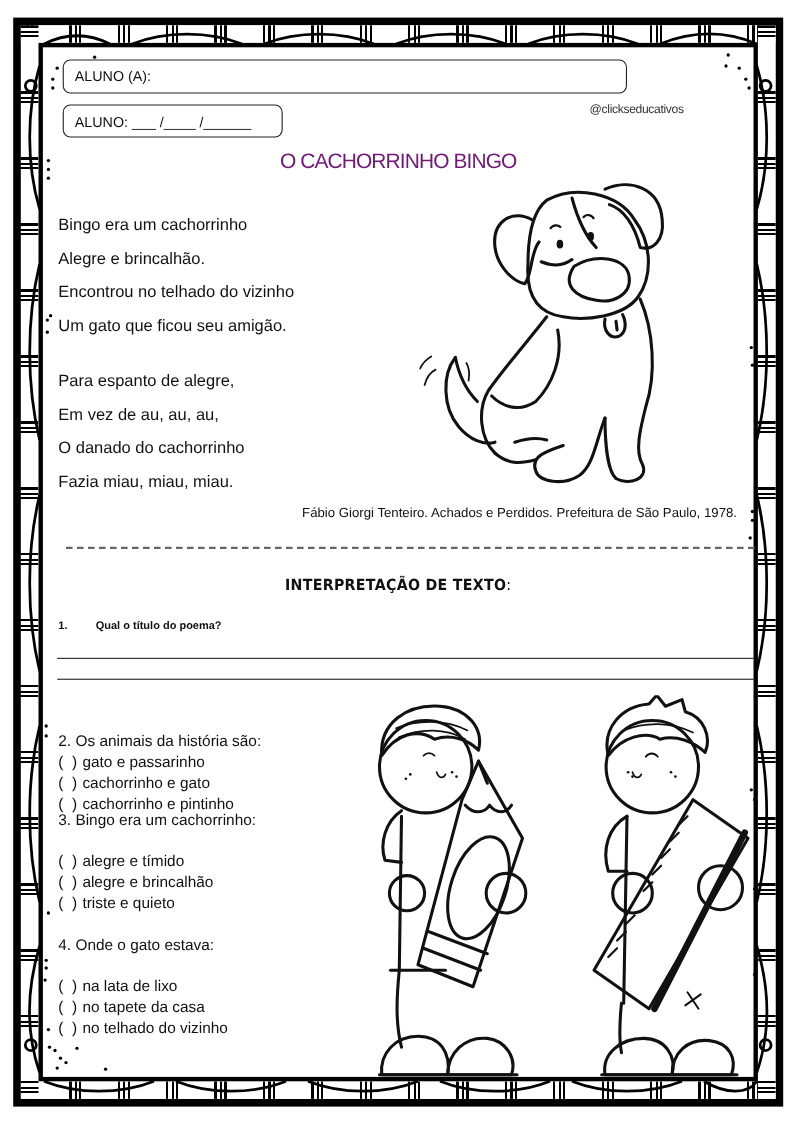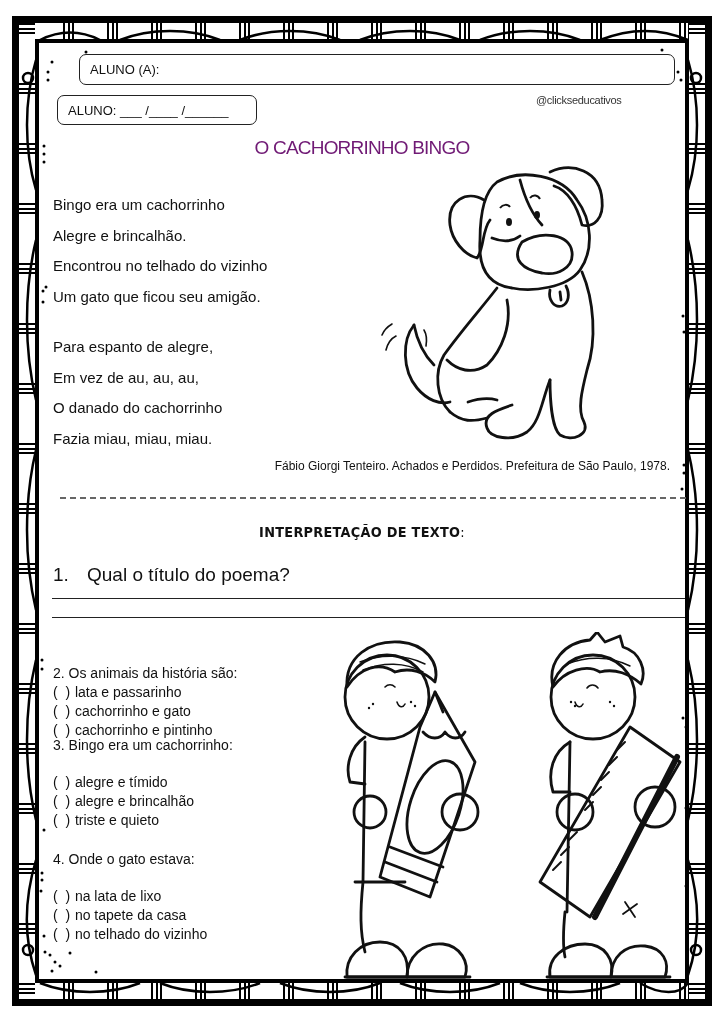--- a/index.html
+++ b/index.html
@@ -27,21 +27,21 @@
     position: absolute; left: 35px; top: 39px; width: 654px; height: 944px;
     border: 4px solid #000; background: #fff;
   }
   .loops { position: absolute; left: 0; top: 0; width: 724px; height: 1024px; pointer-events: none; }
 
   
   .field-box {
     position: absolute; border: 1.5px solid #222; border-radius: 7px; background: #fff;
     font-size: 13px; padding-left: 10px; display: flex; align-items: center;
   }
-  .aluno { left: 57px; top: 54px; width: 596px; height: 31px; margin-left: 22px; }
+  .aluno { left: 57px; top: 54px; width: 513px; height: 31px; }
   .data  { left: 57px; top: 95px; width: 200px; height: 30px; }
   .handle { position: absolute; left: 536px; top: 94px; font-size: 11px; color: #333; letter-spacing: -0.3px; }
 
   .title {
     position: absolute; left: 0; width: 724px; top: 137px; text-align: center;
     font-size: 19px; letter-spacing: -0.8px; font-weight: normal; color: #701a75;
   }
 
   
   .poem { position: absolute; left: 53px; top: 190px; font-size: 15px; line-height: 30.5px; }
@@ -54,21 +54,21 @@
 
   .dashed { position: absolute; left: 60px; top: 497px; width: 626px; border-top: 2px dashed #666; }
 
   .section-title {
     position: absolute; left: 0; width: 724px; top: 524px; text-align: center;
     font-family: "DejaVu Sans", sans-serif; font-weight: bold; font-size: 14px;
     letter-spacing: 0.3px; transform: scaleX(0.92);
   }
 
   
-  .q1 { position: absolute; left: 53px; top: 564px; font-size: 19px; white-space: nowrap; }
+  .q1 { position: absolute; left: 53px; top: 564px; font-size: 10px; white-space: nowrap; font-weight: bold; }
   .q1 .num { display: inline-block; width: 34px; }
   .answer-line { position: absolute; left: 52px; width: 633px; border-top: 1px solid #222; }
   .al1 { top: 598px; } .al2 { top: 617px; }
 
   .qblock { position: absolute; left: 53px; font-size: 14px; line-height: 19px; white-space: nowrap; }
   .qblock .opt { display: block; }
   .qblock .paren { display: inline-block; width: 18px; }
   .q2 { top: 664px; }
   .q3 { top: 736px; }
   .q3 .gap { height: 18px; }
@@ -231,21 +231,21 @@
 </div>
 
 <div class="q1">
   <span class="num">1.</span><span>Qual o título do poema?</span>
 </div>
 <div class="answer-line al1"></div>
 <div class="answer-line al2"></div>
 
 <div class="qblock q2">
   <span class="opt">2. Os animais da história são:</span>
-  <span class="opt"><span class="paren">(&nbsp;&nbsp;)</span> <span>lata e passarinho</span></span>
+  <span class="opt"><span class="paren">(&nbsp;&nbsp;)</span> <span>gato e passarinho</span></span>
   <span class="opt"><span class="paren">(&nbsp;&nbsp;)</span> <span>cachorrinho e gato</span></span>
   <span class="opt"><span class="paren">(&nbsp;&nbsp;)</span> <span>cachorrinho e pintinho</span></span>
 </div>
 
 <div class="qblock q3">
   <span class="opt">3. Bingo era um cachorrinho:</span>
   <div class="gap"></div>
   <span class="opt"><span class="paren">(&nbsp;&nbsp;)</span> <span>alegre e tímido</span></span>
   <span class="opt"><span class="paren">(&nbsp;&nbsp;)</span> <span>alegre e brincalhão</span></span>
   <span class="opt"><span class="paren">(&nbsp;&nbsp;)</span> <span>triste e quieto</span></span>

